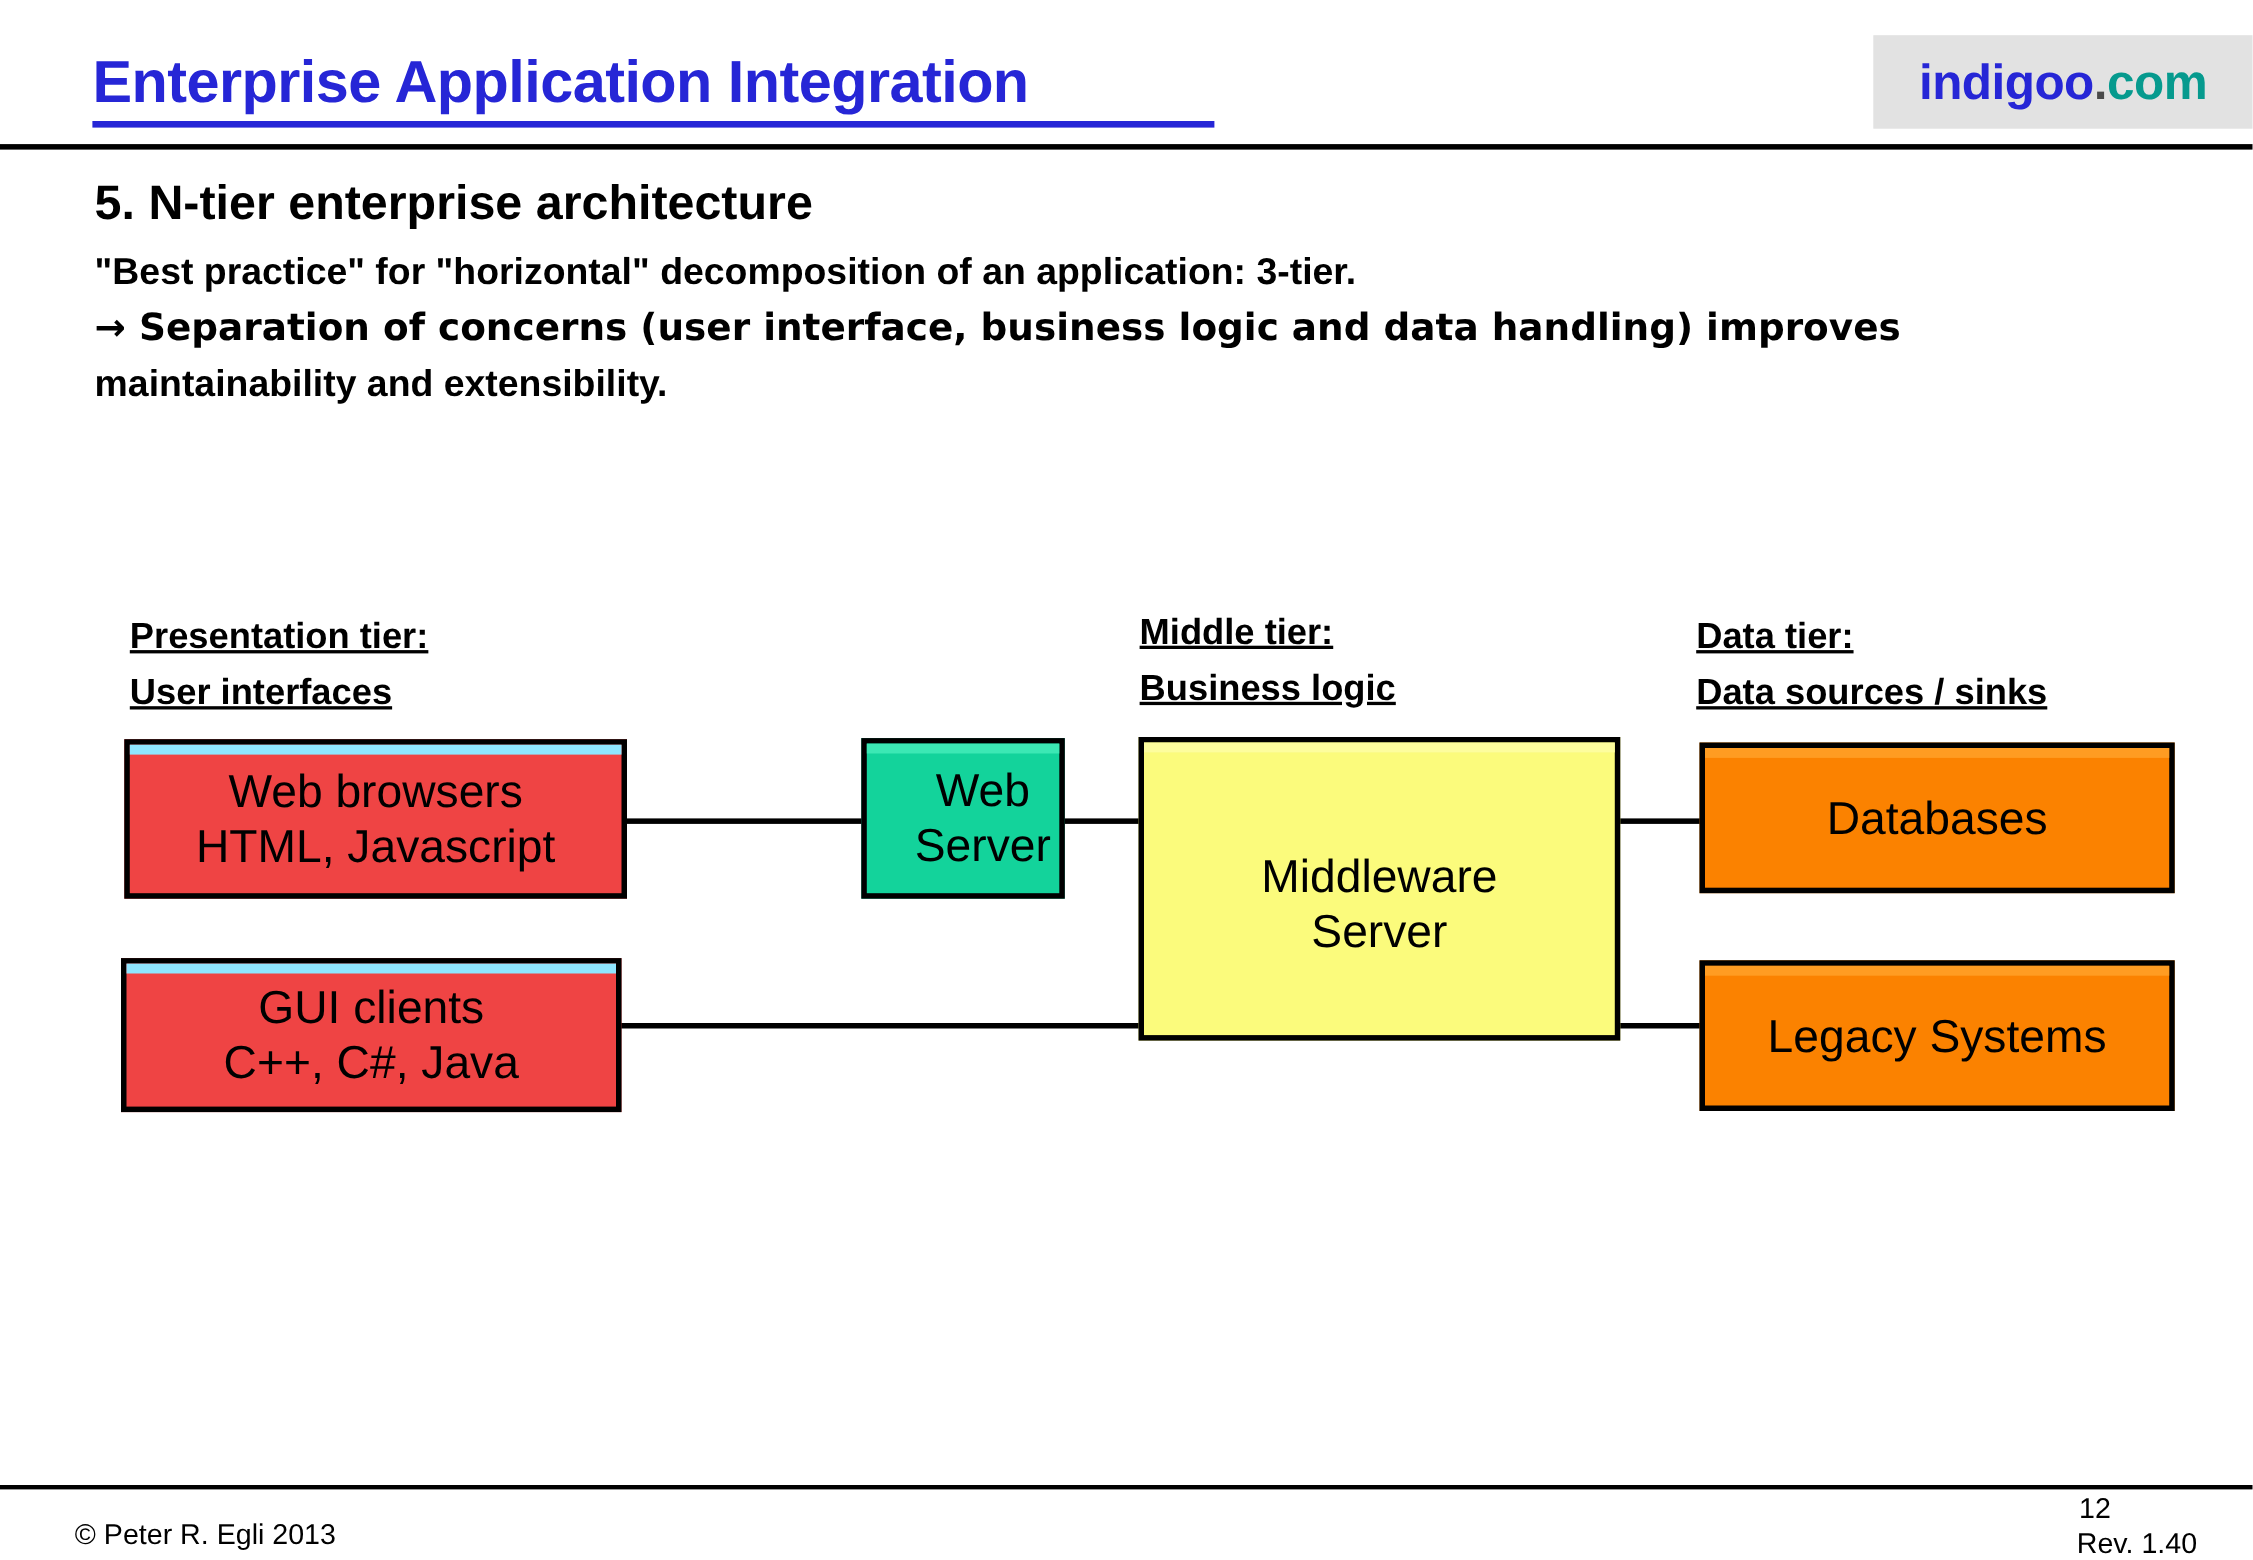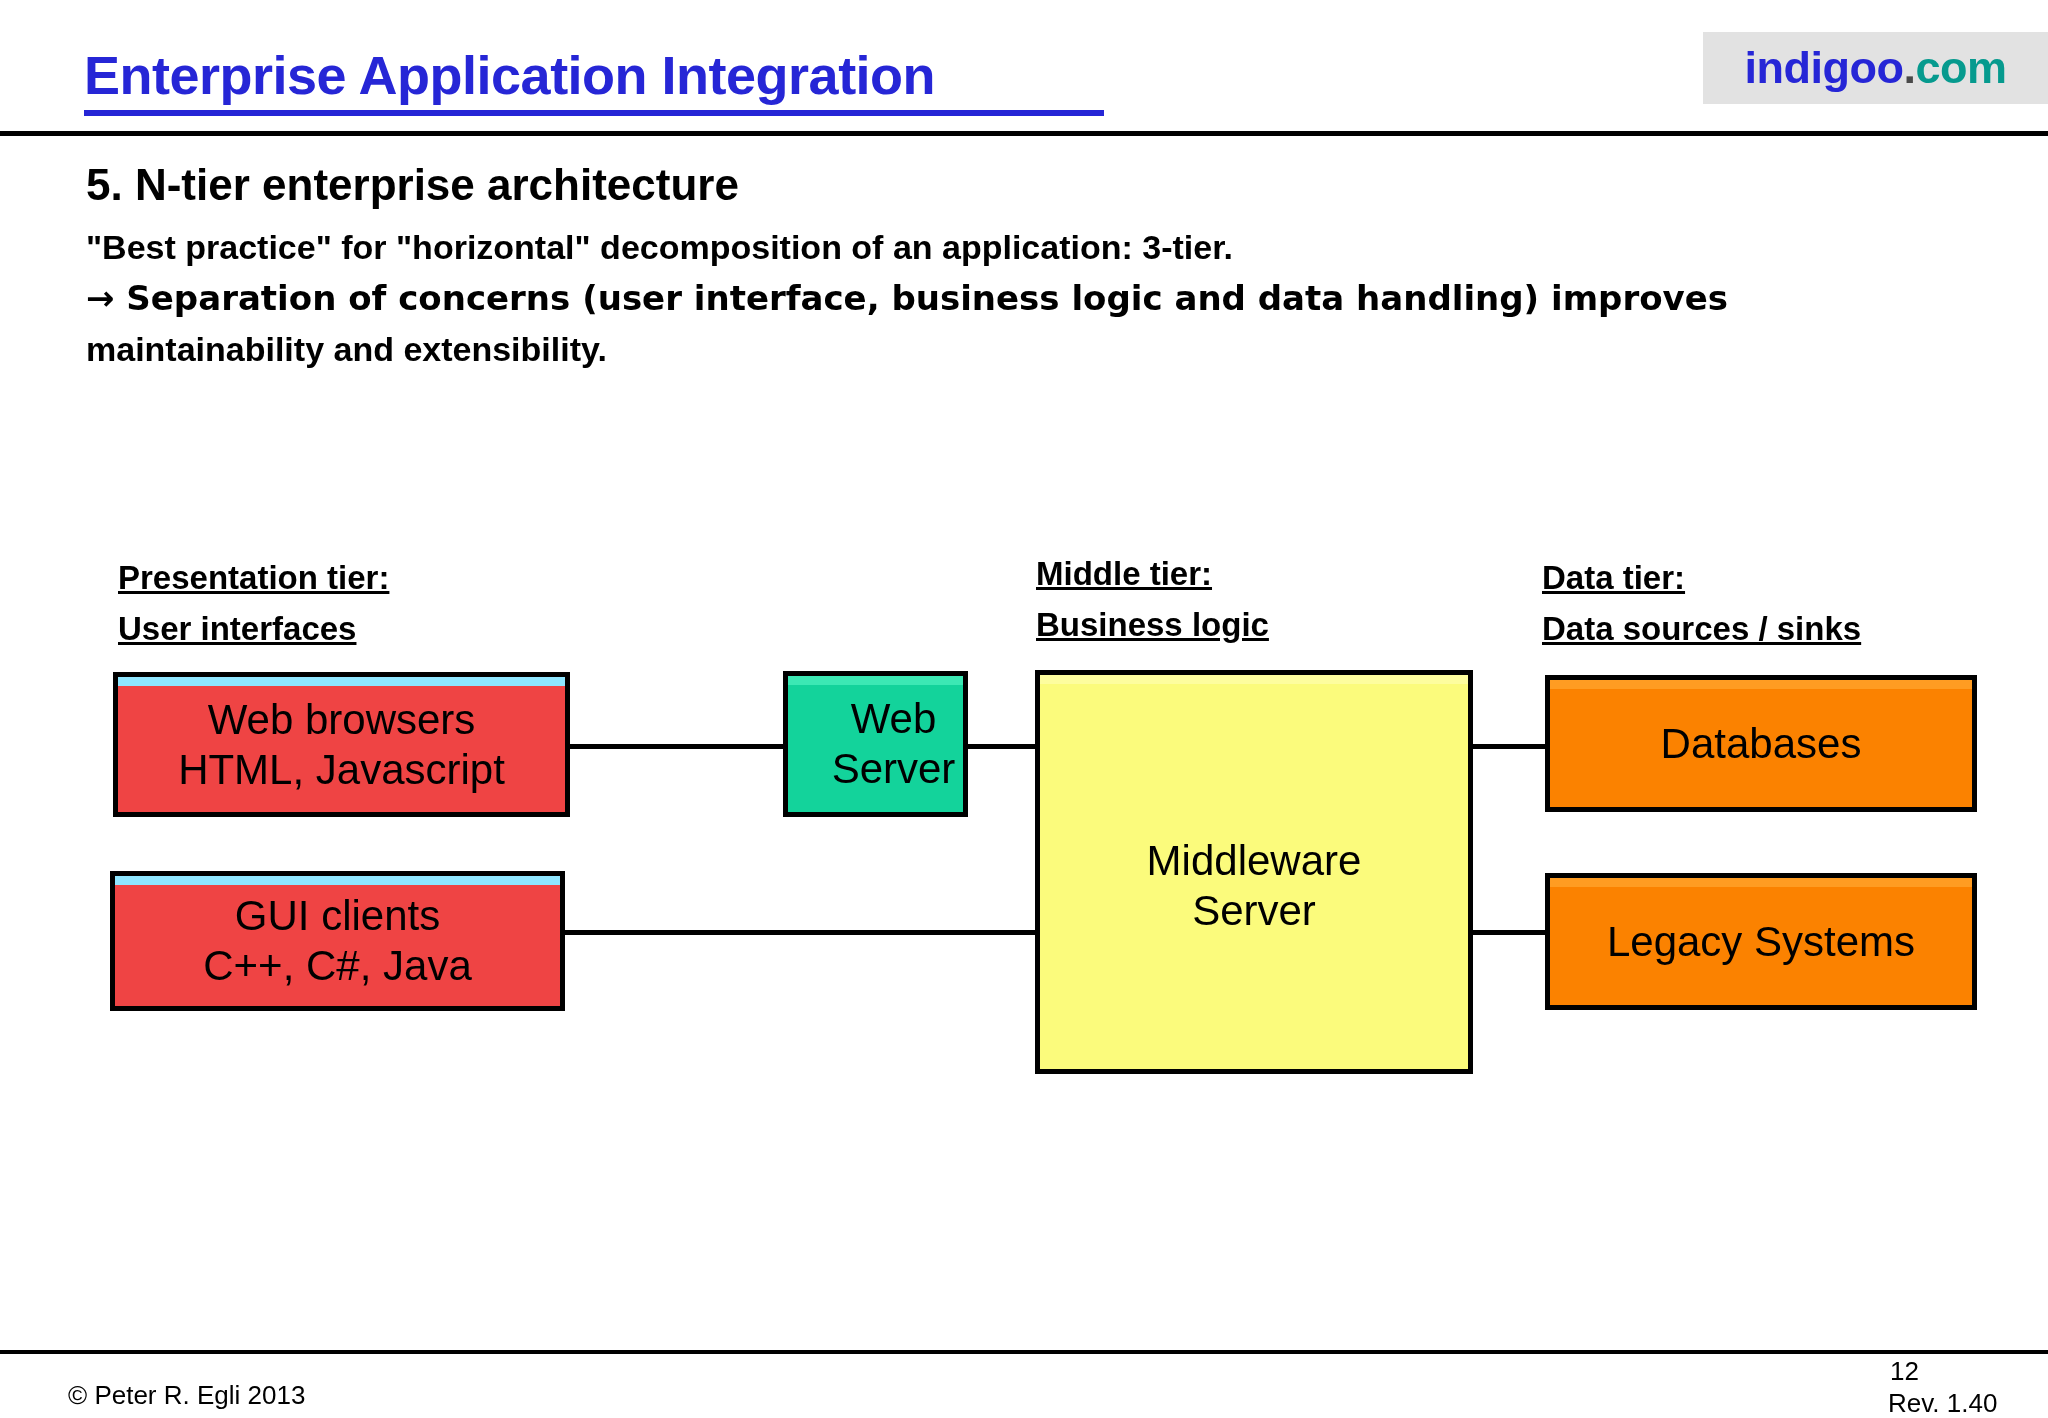--- a/index.html
+++ b/index.html
@@ -39,21 +39,21 @@
     top: 110px;
     width: 1020px;
     height: 6px;
     background: #2626d6;
   }
   #logo {
     position: absolute;
     right: 0px;
     top: 32px;
     width: 345px;
-    height: 72px;
+    height: 85px;
     background: #e2e2e2;
     display: flex;
     align-items: center;
     justify-content: center;
     font-size: 45px;
     font-weight: bold;
     letter-spacing: -0.5px;
   }
   .logo-indigoo { color: #2626d6; }
   .logo-dot     { color: #4a4a4a; }
@@ -143,21 +143,21 @@
   .node.green::before  { background: #3ce8b4; }
   .node.yellow { background: #fbfb7c; font-size: 42px; }
   .node.yellow::before { background: #fdfd9e; }
   .node.orange { background: #fb8200; font-size: 42px; }
   .node.orange::before { background: #ff9c22; }
 
   
   #node-web-browsers { left: 113px;  top: 672px;  width: 457px;  height: 145px; }
   #node-gui-clients  { left: 110px;  top: 871px;  width: 455px;  height: 140px; }
   #node-web-server   { left: 783px;  top: 671px;  width: 185px;  height: 146px; padding-left: 36px; }
-  #node-middleware   { left: 1035px; top: 670px;  width: 438px;  height: 404px; }
+  #node-middleware   { left: 1035px; top: 670px;  width: 438px;  height: 276px; }
   #node-databases    { left: 1545px; top: 675px;  width: 432px;  height: 137px; }
   #node-legacy       { left: 1545px; top: 873px;  width: 432px;  height: 137px; }
 
   #node-middleware .node-inner { transform: translateY(14px); }
 
   .connector {
     position: absolute;
     background: #000000;
     height: 5px;
     z-index: 1;

